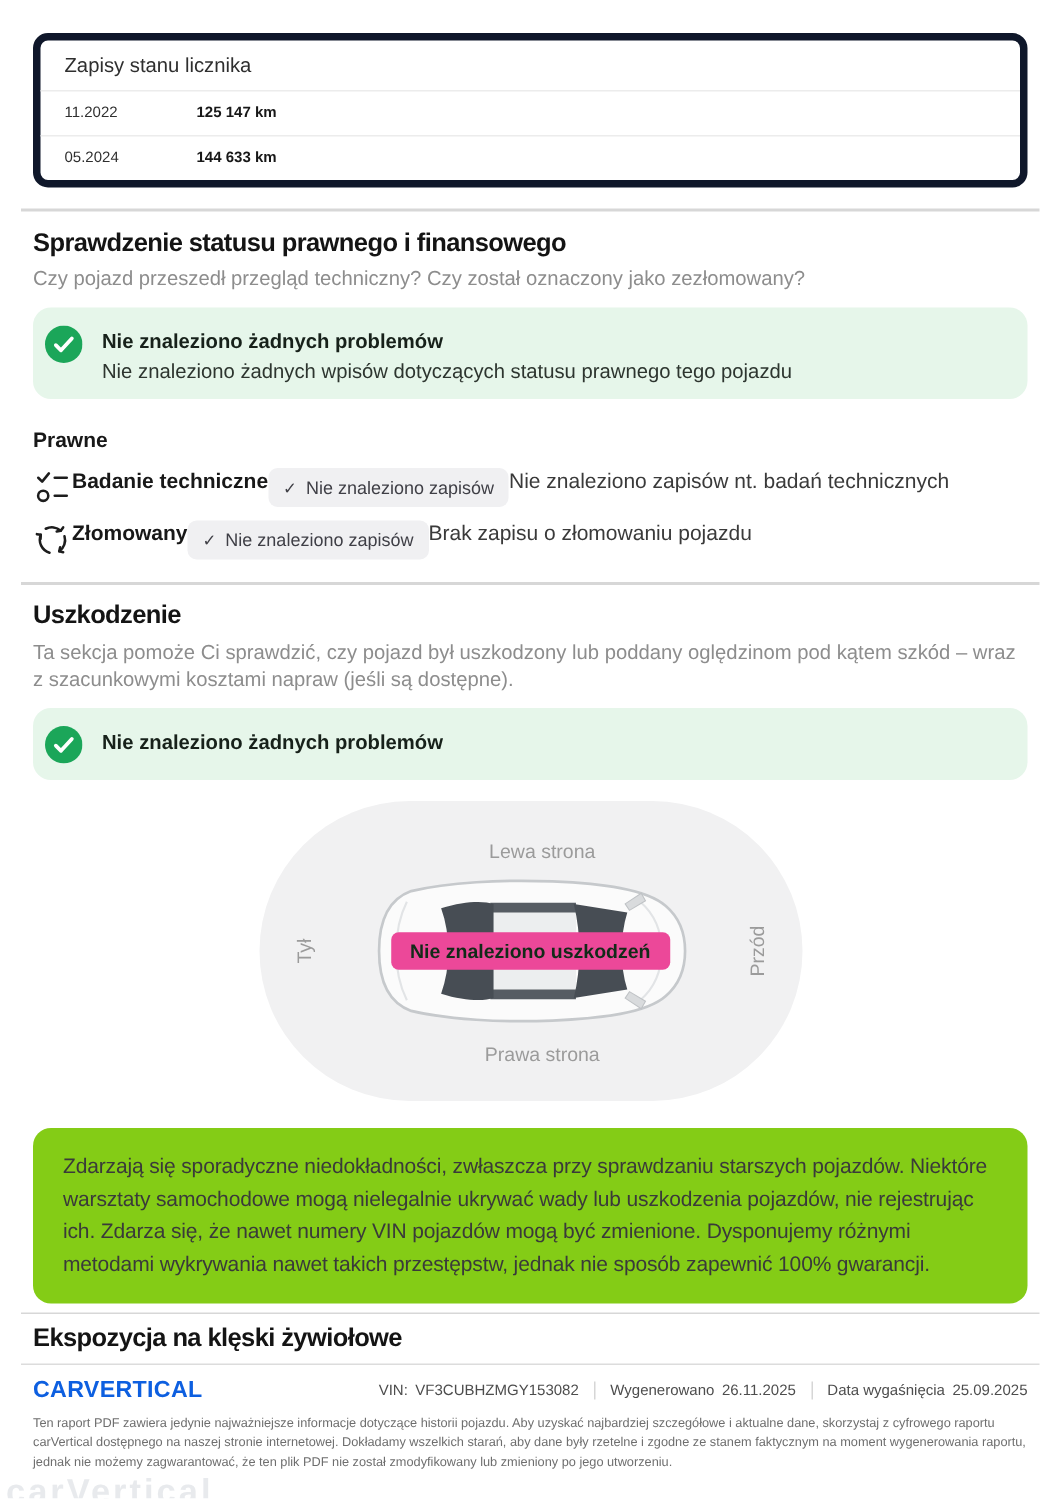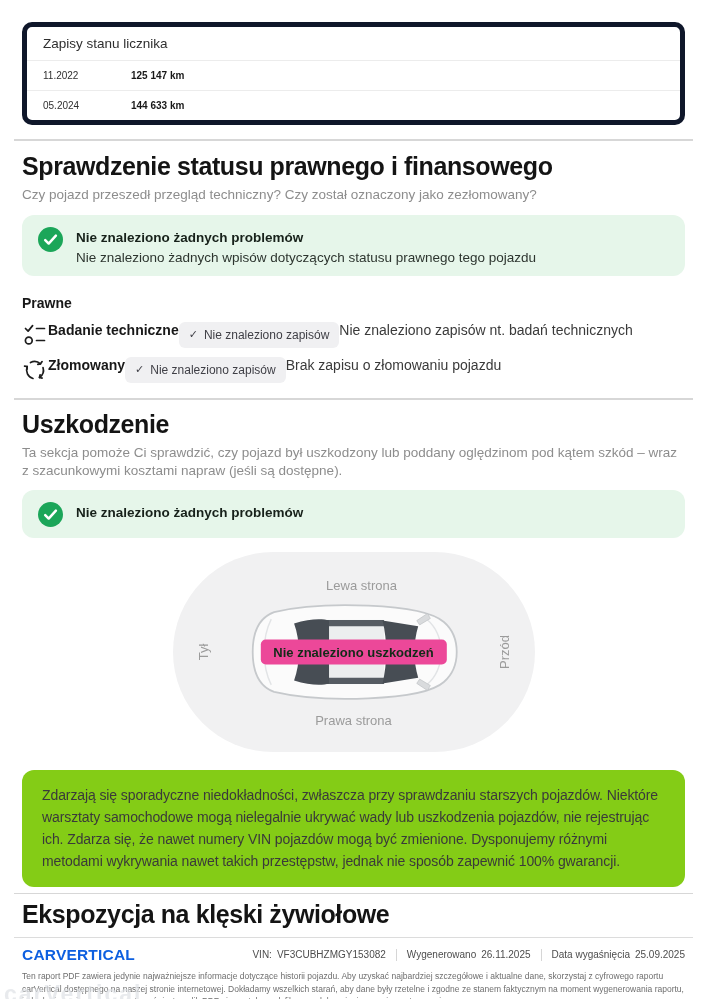--- a/index.html
+++ b/index.html
@@ -12,28 +12,28 @@
   .odo-header { padding:9px 16px; font-size:13.5px; color:#2f2f2f; border-bottom:1px solid #ececec; }
   .odo-row { display:flex; align-items:flex-end; padding:9px 16px; font-size:10px; border-bottom:1px solid #ececec; }
   .odo-row:last-child { border-bottom:none; }
   .odo-date { width:88px; color:#2f2f2f; }
   .odo-value { font-weight:700; color:#181818; }
 
   .divider { border:none; border-top:2px solid #d7d7d7; margin:14px 14px 0; }
   .divider.d2 { margin-top:15px; }
   .divider.d3 { border-top-width:1.5px; margin-top:6px; }
 
-  h1 { margin:11px 22px 0; font-size:25px; line-height:1.15; font-weight:700; color:#141414; letter-spacing:-0.4px; }
+  h1 { margin:11px 22px 0; font-size:17px; line-height:1.15; font-weight:700; color:#141414; letter-spacing:-0.4px; }
   h1.damage-h { margin-top:10px; }
   h1.disaster-h { margin-top:6px; }
   .subtitle { margin:6px 22px 0; font-size:13.5px; line-height:1.25; color:#8d8d8d; }
   .section-desc { margin:6px 22px 0; font-size:13.5px; line-height:1.3; color:#8d8d8d; }
 
   
-  .success-box { display:flex; gap:13px; margin:11px 22px 0; background:#e6f6ea; border-radius:12px; padding:11px 16px; align-items:flex-start; }
+  .success-box { display:flex; gap:13px; margin:11px 22px 0; background:#e6f6ea; border-radius:12px; padding:11px 8px; align-items:flex-start; }
   .success-box.single { margin-top:11px; }
   .success-icon { width:25px; height:25px; flex:none; margin-top:1px; }
   .success-icon svg { display:block; width:100%; height:100%; }
   .success-title { font-weight:700; font-size:13.5px; color:#17211a; padding-top:4px; }
   .success-detail { font-size:13.5px; color:#2d352f; margin-top:5px; }
 
   .group-label { margin:19px 22px 0; font-weight:700; font-size:14px; color:#181818; }
 
   .legal-row { display:flex; gap:0; margin:11px 22px 0; }
   .legal-row + .legal-row { margin-top:9px; }
@@ -42,21 +42,21 @@
   .legal-label { font-weight:700; font-size:14px; color:#181818; white-space:nowrap; }
   .badge { display:inline-flex; align-items:center; gap:6px; background:#f0f0f2; border-radius:6px; padding:4px 10px; font-size:12px; color:#3f3f46; white-space:nowrap; }
   .badge .chk { font-size:11px; }
   .legal-text { font-size:14px; color:#3a3a3a; white-space:nowrap; }
 
   
   .car-diagram { position:relative; height:200px; margin-top:14px; }
   .blob { position:absolute; left:50%; top:0; transform:translateX(-50%); width:362px; height:200px; background:#f1f1f2; border-radius:100px; }
   .diag-label { position:absolute; font-size:13px; color:#9b9b9b; }
   .lab-top { top:26px; left:8px; width:100%; text-align:center; }
-  .lab-bottom { bottom:24px; left:0; width:100%; text-align:center; }
+  .lab-bottom { bottom:24px; left:8px; width:100%; text-align:center; }
   .lab-left { left:30px; top:50%; transform:translate(-50%,-50%) rotate(-90deg); }
   .lab-right { right:30px; top:50%; transform:translate(50%,-50%) rotate(-90deg); }
   .car-wrap { position:absolute; left:50%; top:50%; transform:translate(-50%,-50%); width:214px; height:104px; }
   .car-wrap svg { display:block; width:100%; height:100%; }
   .damage-badge { position:absolute; left:50%; top:50%; transform:translate(-50%,-50%); background:#ec4899; color:#122b18; font-weight:700; font-size:13px; padding:5px 13px; border-radius:5px; white-space:nowrap; }
 
   .disclaimer { margin:18px 22px 0; background:#84cc16; border-radius:12px; padding:15px 20px; font-size:14px; line-height:1.55; color:#3a3a3a; letter-spacing:-0.1px; }
 
   
   .footer { margin:8px 14px 0; border-top:1px solid #dcdcdc; padding-top:8px; }

